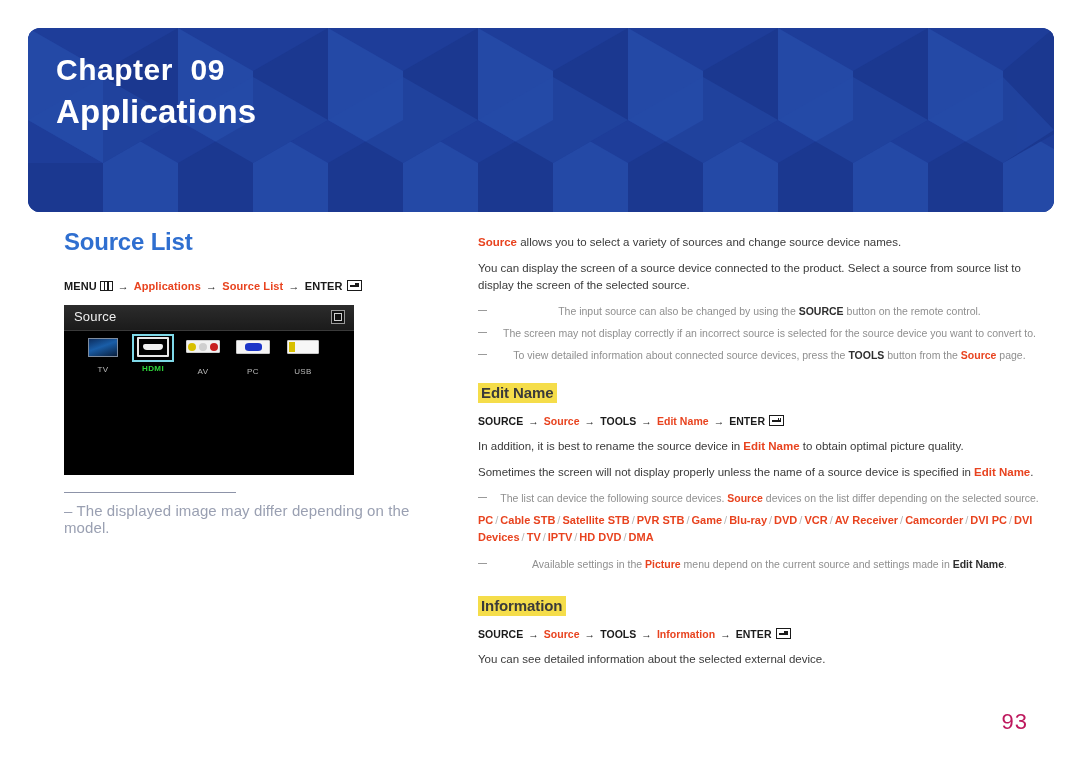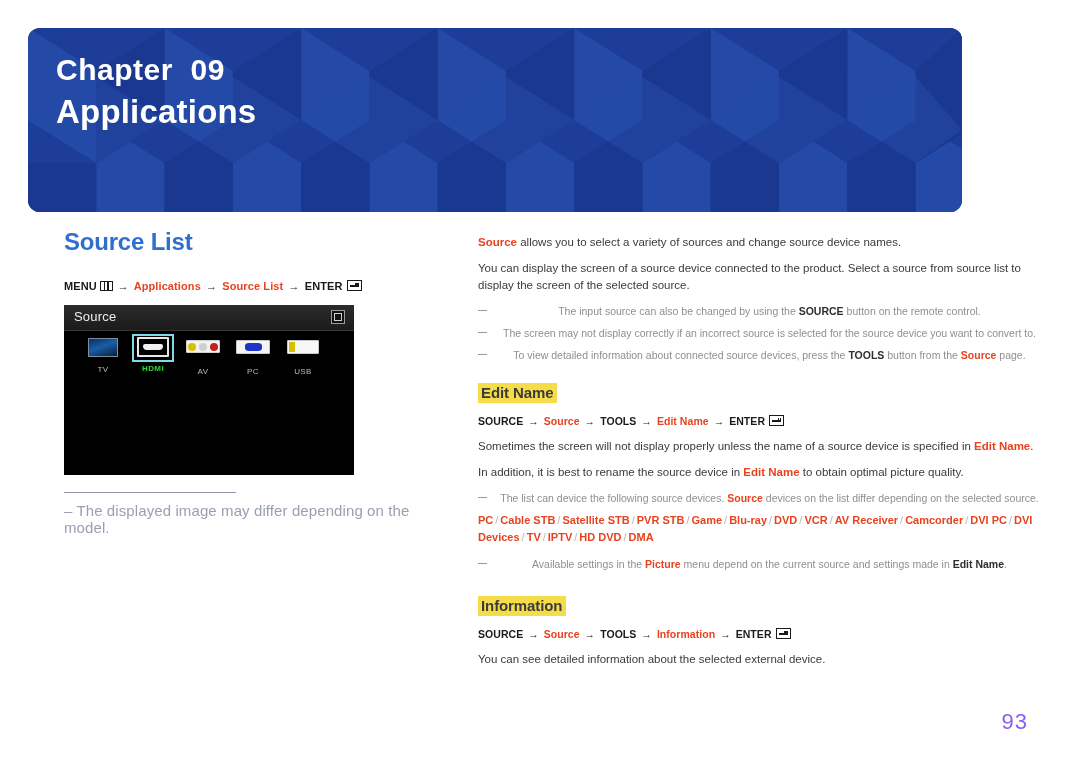--- a/index.html
+++ b/index.html
@@ -13,21 +13,21 @@
     font-family: "Liberation Sans", sans-serif;
     overflow: hidden;
     position: relative;
   }
 
   
   .banner {
     position: absolute;
     left: 28px;
     top: 28px;
-    width: 934px;
+    width: 1026px;
     height: 184px;
     border-radius: 12px;
     overflow: hidden;
     background: #1e3d99;
   }
   .banner-pattern {
     position: absolute;
     inset: 0;
     width: 100%;
     height: 100%;
@@ -380,21 +380,21 @@
   }
   .cmd-path .accent { color: #e8431f; }
   .cmd-path .arrow { font-weight: normal; padding: 0 2px; }
 
   
   .page-num {
     position: absolute;
     right: 52px;
     bottom: 28px;
     font-size: 22px;
-    color: #8b5cf6;
+    color: #be185d;
     letter-spacing: 1px;
   }
 </style>
 </head>
 <body>
 
 <div class="banner">
   <svg class="banner-pattern" viewBox="0 0 1026 184" preserveAspectRatio="none">
     <rect width="1026" height="184" fill="#1e3d99"></rect>
     <g fill="#2449a6">
@@ -536,22 +536,22 @@
       <span class="arrow">→</span>
       <span class="accent">Source</span>
       <span class="arrow">→</span>
       <span>TOOLS</span>
       <span class="arrow">→</span>
       <span class="accent">Edit Name</span>
       <span class="arrow">→</span>
       <span>ENTER</span><span class="icon-enter"></span>
     </div>
 
+    <p class="para"><span>In addition, it is best to rename the source device in </span><span class="red">Edit Name</span><span> to obtain optimal picture quality.</span></p>
     <p class="para"><span>Sometimes the screen will not display properly unless the name of a source device is specified in </span><span class="red">Edit Name</span><span>.</span></p>
-    <p class="para"><span>In addition, it is best to rename the source device in </span><span class="red">Edit Name</span><span> to obtain optimal picture quality.</span></p>
 
     <p class="bullet"><span>The list can device the following source devices. </span><span class="red">Source</span><span> devices on the list differ depending on the selected source.</span></p>
     <div class="device-list"><span>PC</span><span class="sep">/</span><span>Cable STB</span><span class="sep">/</span><span>Satellite STB</span><span class="sep">/</span><span>PVR STB</span><span class="sep">/</span><span>Game</span><span class="sep">/</span><span>Blu-ray</span><span class="sep">/</span><span>DVD</span><span class="sep">/</span><span>VCR</span><span class="sep">/</span><span>AV Receiver</span><span class="sep">/</span><span>Camcorder</span><span class="sep">/</span><span>DVI PC</span><span class="sep">/</span><span>DVI Devices</span><span class="sep">/</span><span>TV</span><span class="sep">/</span><span>IPTV</span><span class="sep">/</span><span>HD DVD</span><span class="sep">/</span><span>DMA</span></div>
 
     <p class="bullet" style="margin-top:10px"><span>Available settings in the </span><span class="red">Picture</span><span> menu depend on the current source and settings made in </span><span class="bold">Edit Name</span><span>.</span></p>
 
     <div class="head-wrap tight">
       <span class="sub-head">Information</span>
     </div>
 

